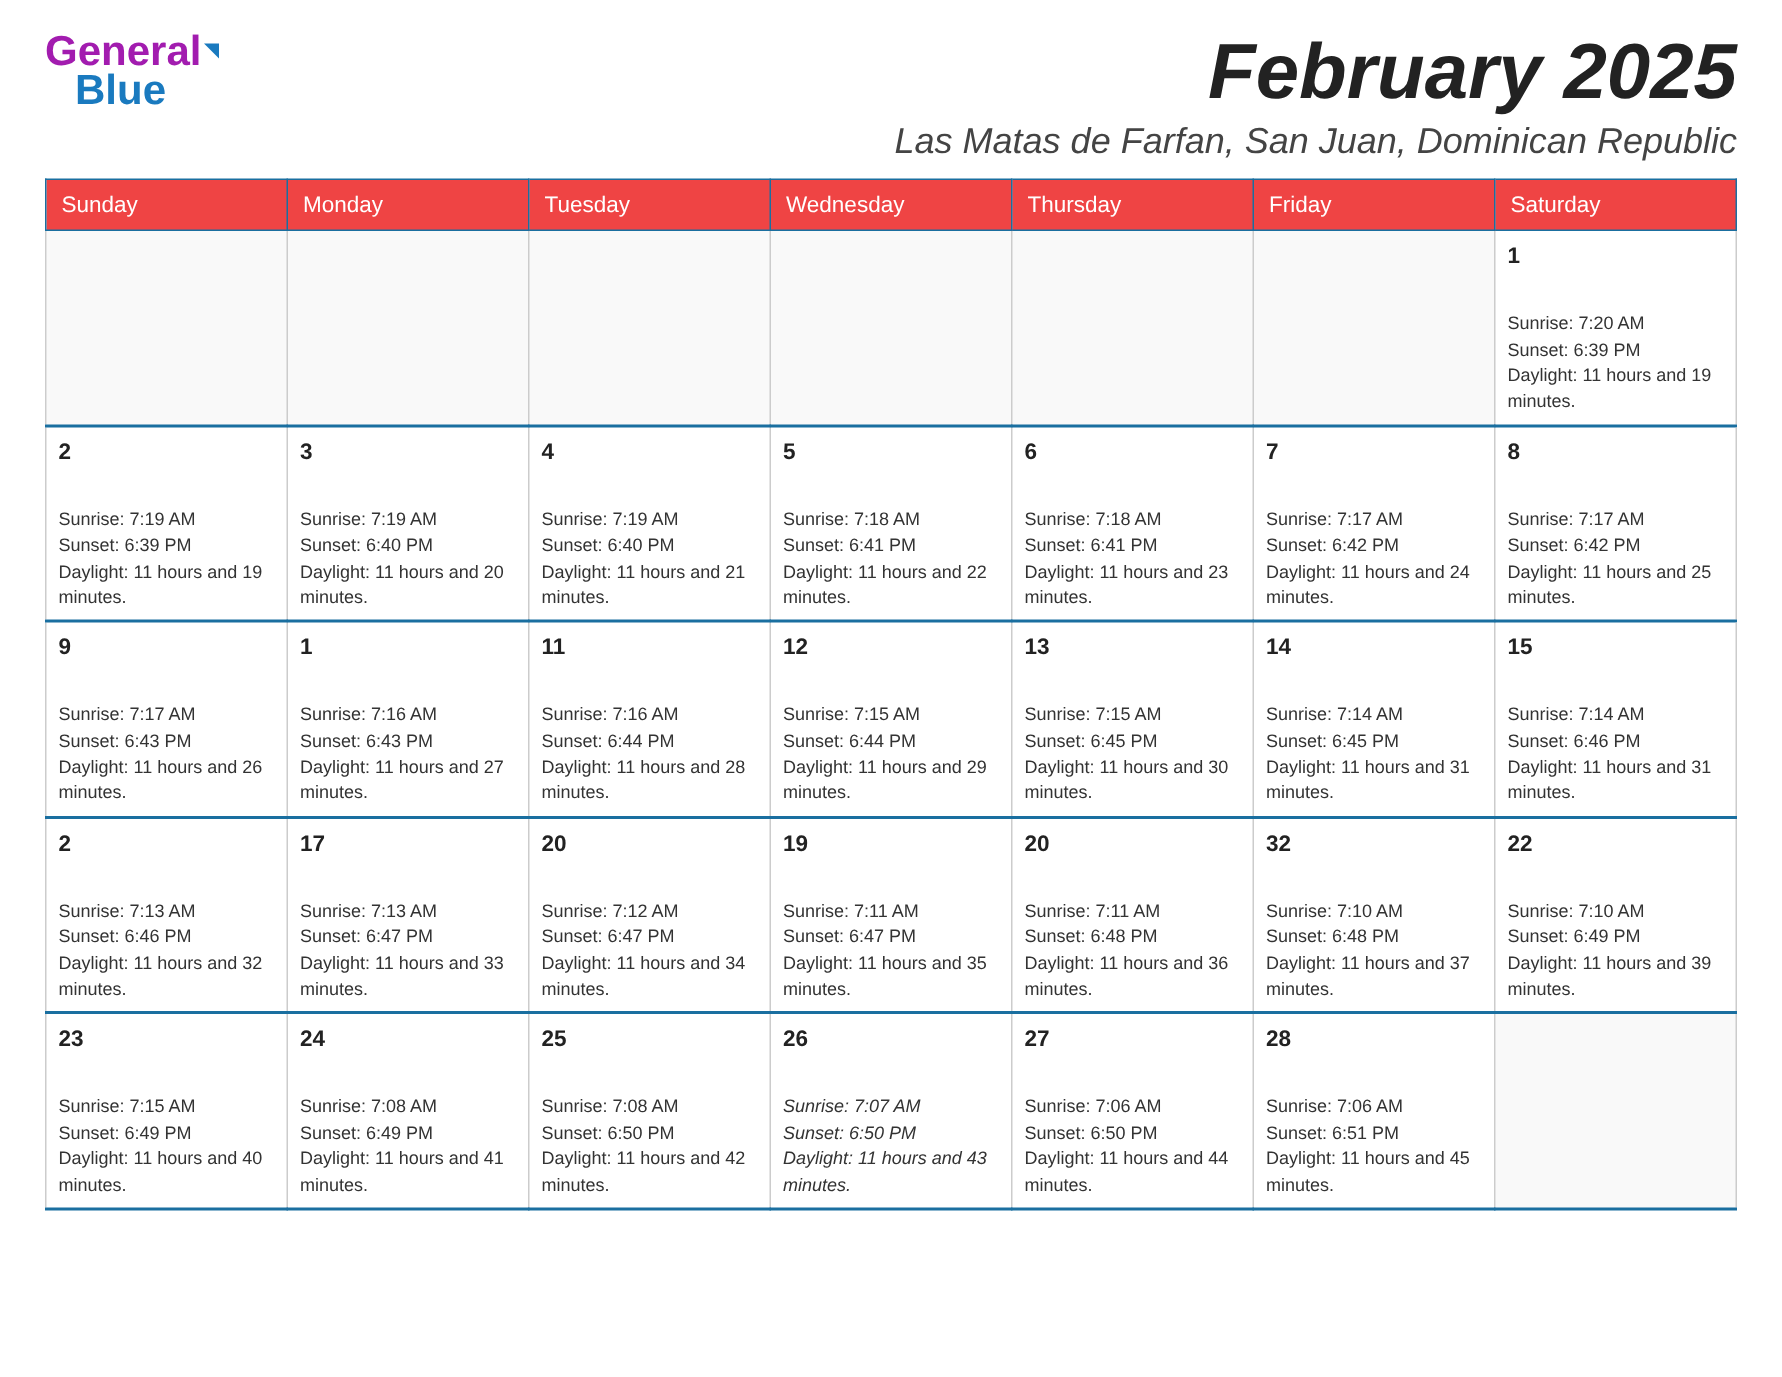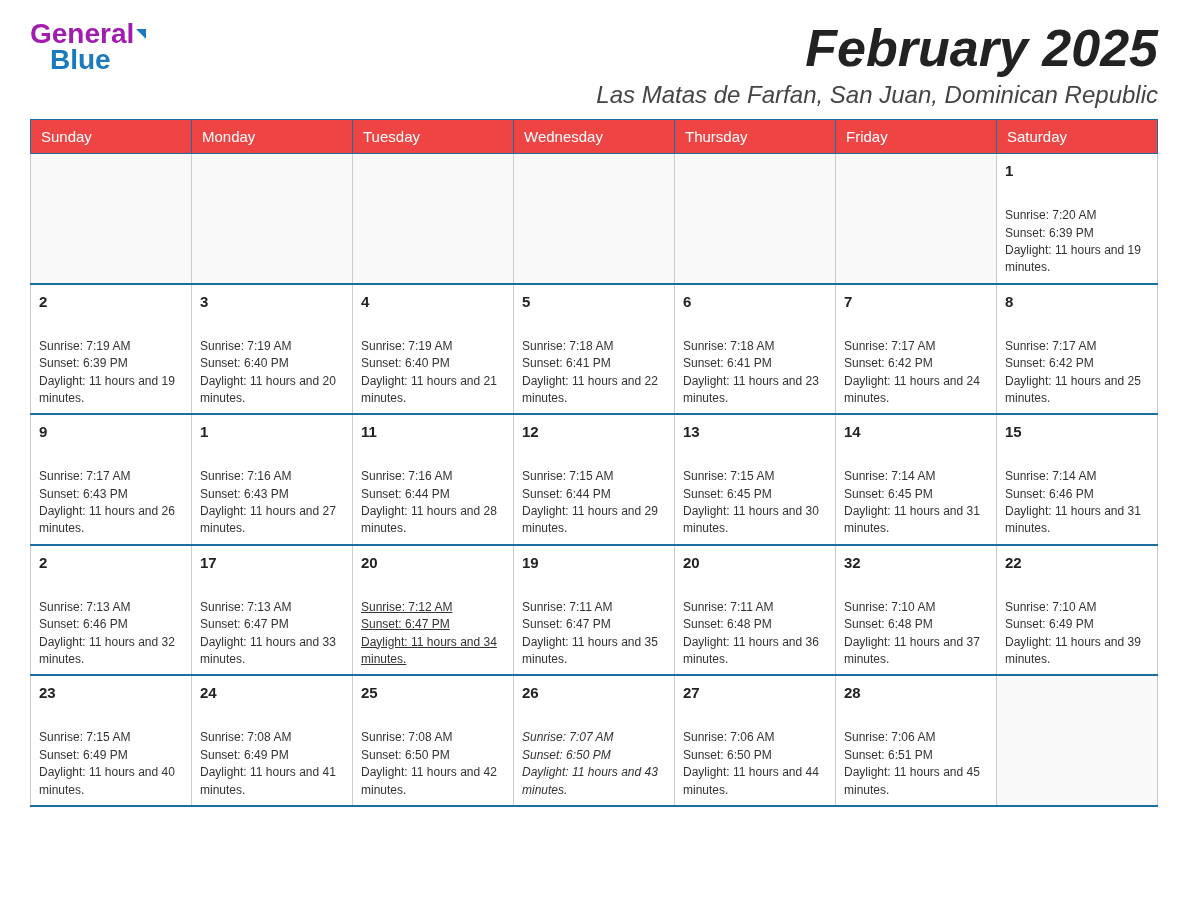--- a/index.html
+++ b/index.html
@@ -241,21 +241,21 @@
 Daylight: 11 hours and 32 minutes.</div>
         </td>
         <td>
           <span class="day-number">17</span>
           <div class="day-info" style="white-space: pre-line;">Sunrise: 7:13 AM
 Sunset: 6:47 PM
 Daylight: 11 hours and 33 minutes.</div>
         </td>
         <td>
           <span class="day-number">20</span>
-          <div class="day-info" style="white-space: pre-line; text-decoration: underline;">Sunrise: 7:12 AM
+          <div class="day-info" style="white-space: pre-line;">Sunrise: 7:12 AM
 Sunset: 6:47 PM
 Daylight: 11 hours and 34 minutes.</div>
         </td>
         <td>
           <span class="day-number">19</span>
           <div class="day-info" style="white-space: pre-line;">Sunrise: 7:11 AM
 Sunset: 6:47 PM
 Daylight: 11 hours and 35 minutes.</div>
         </td>
         <td>

